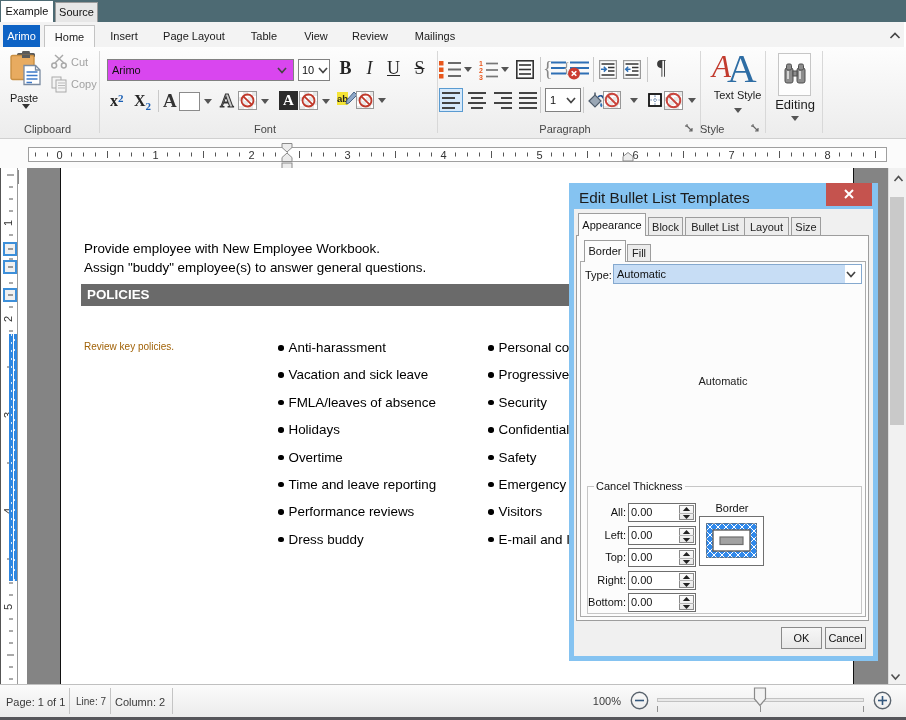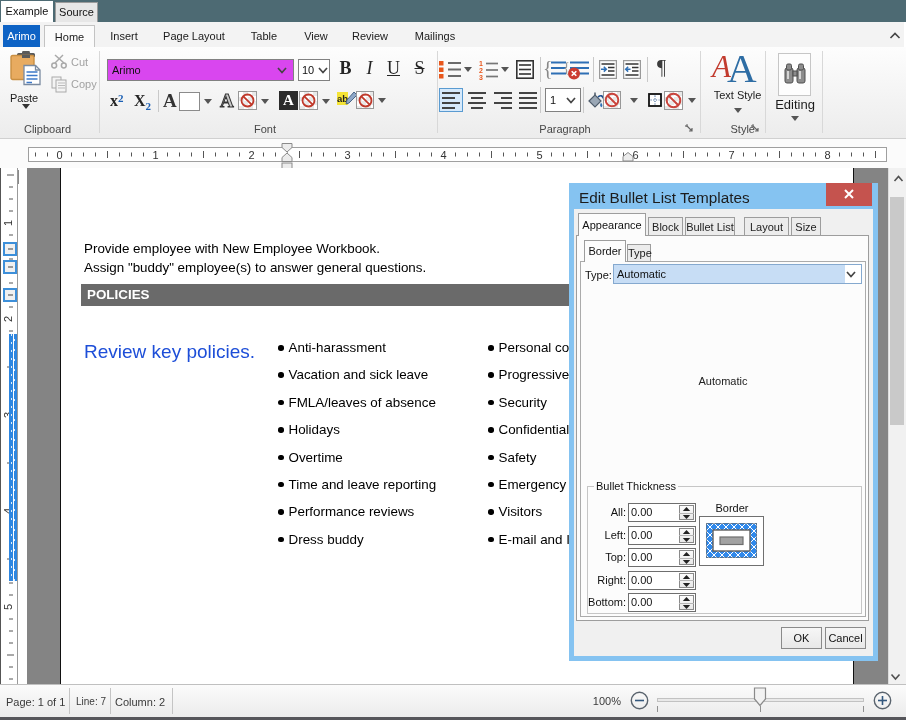--- a/index.html
+++ b/index.html
@@ -286,21 +286,21 @@
 <div class="abs dd" style="left:688px;top:98px"></div>
 <div class="abs grplbl" style="left:480px;top:122px;width:170px;text-align:center">Paragraph</div>
 <svg class="abs" style="left:685px;top:124px" width="10" height="10" viewBox="0 0 10 10">
     <path d="M1 1 L1 3 M1 1 L3 1 M2 2 L7 7 M7 4 L7 7 L4 7" fill="none" stroke="#666" stroke-width="1.2"></path>
   </svg>
 
 <div class="abs" style="left:712px;top:49px;font-family:'Liberation Serif',serif;font-style:italic;font-size:31px;color:#c23b2e">A</div>
 <div class="abs" style="left:727px;top:44px;font-family:'Liberation Serif',serif;font-size:41px;color:#2e6da4">A</div>
 <div class="abs" style="left:700px;top:89px;width:75px;font-size:11px;color:#1c1c1c;text-align:center">Text Style</div>
 <div class="abs dd" style="left:734px;top:108px"></div>
-<div class="abs grplbl" style="left:700px;top:122px;width:55px;text-align:right">Style</div>
+<div class="abs grplbl" style="left:700px;top:122px;width:55px;text-align:left">Style</div>
 <svg class="abs" style="left:751px;top:124px" width="10" height="10" viewBox="0 0 10 10">
     <path d="M1 1 L1 3 M1 1 L3 1 M2 2 L7 7 M7 4 L7 7 L4 7" fill="none" stroke="#666" stroke-width="1.2"></path>
   </svg>
 
 <div class="abs" style="left:778px;top:53px;width:33px;height:43px;background:#fdfdfd;border:1px solid #c6c6c6"></div>
 <svg class="abs" style="left:784px;top:62px" width="22" height="24" viewBox="0 0 22 24">
  <g fill="#8c8c8c" stroke="#4f4f4f" stroke-width="1">
  <rect x="1" y="6" width="8" height="15" rx="2"></rect>
  <rect x="13" y="6" width="8" height="15" rx="2"></rect>
  <rect x="2.5" y="2" width="5" height="6" rx="1.5"></rect>
@@ -463,21 +463,21 @@
 <div class="abs" style="left:12.5px;top:334px;width:1px;height:247px;background:#fff"></div>
 <div class="abs" style="left:10.5px;top:334px;width:1px;height:247px;background:repeating-linear-gradient(rgba(255,255,255,.85) 0 2px,transparent 2px 8px)"></div>
 <div class="abs" style="left:14px;top:336px;width:1px;height:245px;background:repeating-linear-gradient(transparent 0 3px,rgba(255,255,255,.85) 3px 5px,transparent 5px 10px)"></div>
 
 <div class="abs" style="left:27px;top:168px;width:861px;height:516px;background:#848484"></div>
 <div class="abs" style="left:60px;top:168px;width:794px;height:516px;background:#fff;border-left:1.5px solid #111;border-right:1.5px solid #111"></div>
 
 <div class="abs" style="left:84px;top:241px;font-size:13.4px;color:#000;width:500px">Provide employee with New Employee Workbook.</div>
 <div class="abs" style="left:84px;top:260.4px;font-size:13.4px;color:#000;width:500px">Assign "buddy" employee(s) to answer general questions.</div>
 <div class="abs" style="left:81px;top:284px;width:750px;height:21.5px;background:#6a6a6a;color:#fff;font-weight:bold;font-size:13.4px;line-height:21.5px;padding-left:6px">POLICIES</div>
-<div class="abs" style="left:84px;top:340.5px;font-size:19px;color:#1d4ed8">Review key policies.</div>
+<div class="abs" style="left:84px;top:340.5px;font-size:10px;color:#a16207">Review key policies.</div>
 <div class="abs" style="left:278px;top:334px;font-size:13.4px;color:#000">
 <div class="br">Anti-harassment</div>
 <div class="br">Vacation and sick leave</div>
 <div class="br">FMLA/leaves of absence</div>
 <div class="br">Holidays</div>
 <div class="br">Overtime</div>
 <div class="br">Time and leave reporting</div>
 <div class="br">Performance reviews</div>
 <div class="br">Dress buddy</div>
 </div>
@@ -531,41 +531,41 @@
 <div class="abs" style="left:826px;top:183px;width:46px;height:23px;background:#c5534e"></div>
 <svg class="abs" style="left:843px;top:188px" width="12" height="12" viewBox="0 0 12 12">
     <path d="M2 2 L10 10 M10 2 L2 10" stroke="#fff" stroke-width="2"></path>
   </svg>
 
 <div class="abs" style="left:574px;top:209px;width:299px;height:447px;background:#f0f0f0"></div>
 
 <div class="abs" style="left:576px;top:235px;width:293px;height:386px;background:#fcfcfc;border:1px solid #9d9d9d"></div>
 
 <div class="abs" style="left:648px;top:217px;width:35px;height:19px;background:#ececec;border:1px solid #9d9d9d;font-size:11px;color:#222;text-align:center;line-height:18px">Block</div>
-<div class="abs" style="left:685px;top:217px;width:50px;height:19px;background:#ececec;border:1px solid #9d9d9d;font-size:11px;color:#222;text-align:center;line-height:18px;white-space:nowrap">Bullet List</div>
+<div class="abs" style="left:685px;top:217px;width:60px;height:19px;background:#ececec;border:1px solid #9d9d9d;font-size:11px;color:#222;text-align:center;line-height:18px;white-space:nowrap">Bullet List</div>
 <div class="abs" style="left:744px;top:217px;width:45px;height:19px;background:#ececec;border:1px solid #9d9d9d;font-size:11px;color:#222;text-align:center;line-height:18px">Layout</div>
 <div class="abs" style="left:791px;top:217px;width:30px;height:19px;background:#ececec;border:1px solid #9d9d9d;font-size:11px;color:#222;text-align:center;line-height:18px">Size</div>
 <div class="abs" style="left:578px;top:213px;width:68px;height:23px;background:#fcfcfc;border:1px solid #9d9d9d;border-bottom:none;font-size:11px;color:#111;text-align:center;line-height:22px">Appearance</div>
 
 <div class="abs" style="left:580px;top:261px;width:286px;height:356px;background:#fcfcfc;border:1px solid #ababab"></div>
 
-<div class="abs" style="left:627px;top:244px;width:24px;height:18px;background:#ececec;border:1px solid #9d9d9d;font-size:11px;color:#222;text-align:center;line-height:17px">Type</div>
+<div class="abs" style="left:627px;top:244px;width:24px;height:18px;background:#ececec;border:1px solid #9d9d9d;font-size:11px;color:#222;text-align:center;line-height:17px">Fill</div>
 <div class="abs" style="left:584px;top:240px;width:42px;height:22px;background:#fcfcfc;border:1px solid #9d9d9d;border-bottom:none;font-size:11px;color:#111;text-align:center;line-height:21px">Border</div>
 
 <div class="abs" style="left:585px;top:269px;font-size:11px;color:#111">Type:</div>
 <div class="abs" style="left:613px;top:264px;width:249px;height:20px;background:#fff;border:1px solid #85a9cf"></div>
 <div class="abs" style="left:614px;top:265px;width:231px;height:18px;background:#c7ddf5;font-size:11px;color:#111;line-height:18px;padding-left:3px">Automatic</div>
 <svg class="abs" style="left:845px;top:270px" width="12" height="9" viewBox="0 0 12 9">
     <path d="M2 2 L6 6.5 L10 2" fill="none" stroke="#444" stroke-width="1.7"></path>
   </svg>
 
 <div class="abs" style="left:623px;top:375px;width:200px;text-align:center;font-size:11px;color:#222">Automatic</div>
 
 <div class="abs" style="left:587px;top:486px;width:275px;height:128px;border:1px solid #c6c6c6"></div>
-<div class="abs" style="left:594px;top:480px;background:#fcfcfc;padding:0 2px;font-size:11px;color:#111">Bullet Thickness</div>
+<div class="abs" style="left:594px;top:480px;background:#fcfcfc;padding:0 2px;font-size:11px;color:#111">Cancel Thickness</div>
 
 <div class="abs" style="left:558px;top:506.0px;width:68px;text-align:right;font-size:11px;color:#111">All:</div>
 <div class="abs" style="left:628px;top:503.0px;width:68px;height:19px;background:#fff;border:1px solid #6e6e6e;font-size:11px;color:#111;line-height:17px;padding-left:2px">0.00</div>
 <div class="abs" style="left:679px;top:505.0px;width:15px;height:15px;background:linear-gradient(#fcfcfc,#e8e8e8);border:1px solid #8a8a8a"></div>
 <div class="abs" style="left:679px;top:512.5px;width:15px;height:1px;background:#b5b5b5"></div>
 <svg class="abs" style="left:682px;top:507.0px" width="9" height="12" viewBox="0 0 9 12">
     <path d="M4.5 0 L8.2 4 L0.8 4 Z" fill="#222"></path>
     <path d="M4.5 12 L8.2 8 L0.8 8 Z" fill="#222"></path>
   </svg>
 

